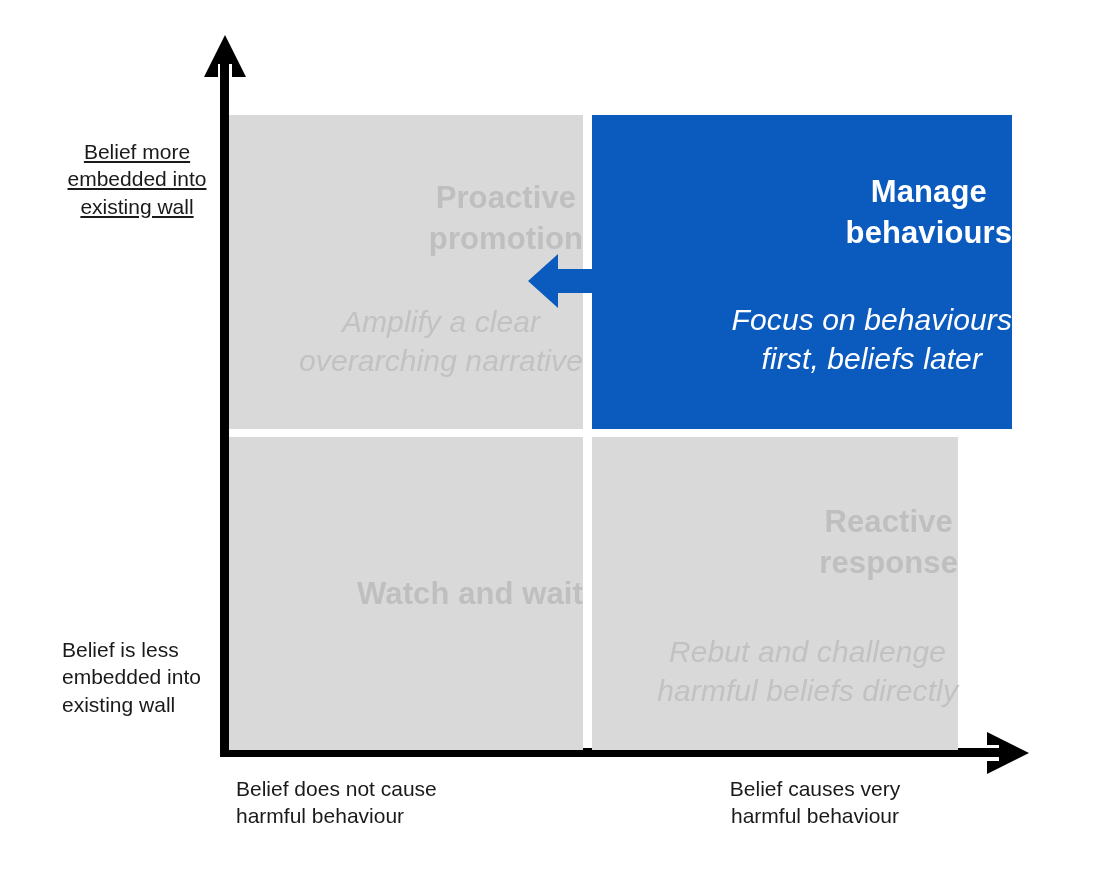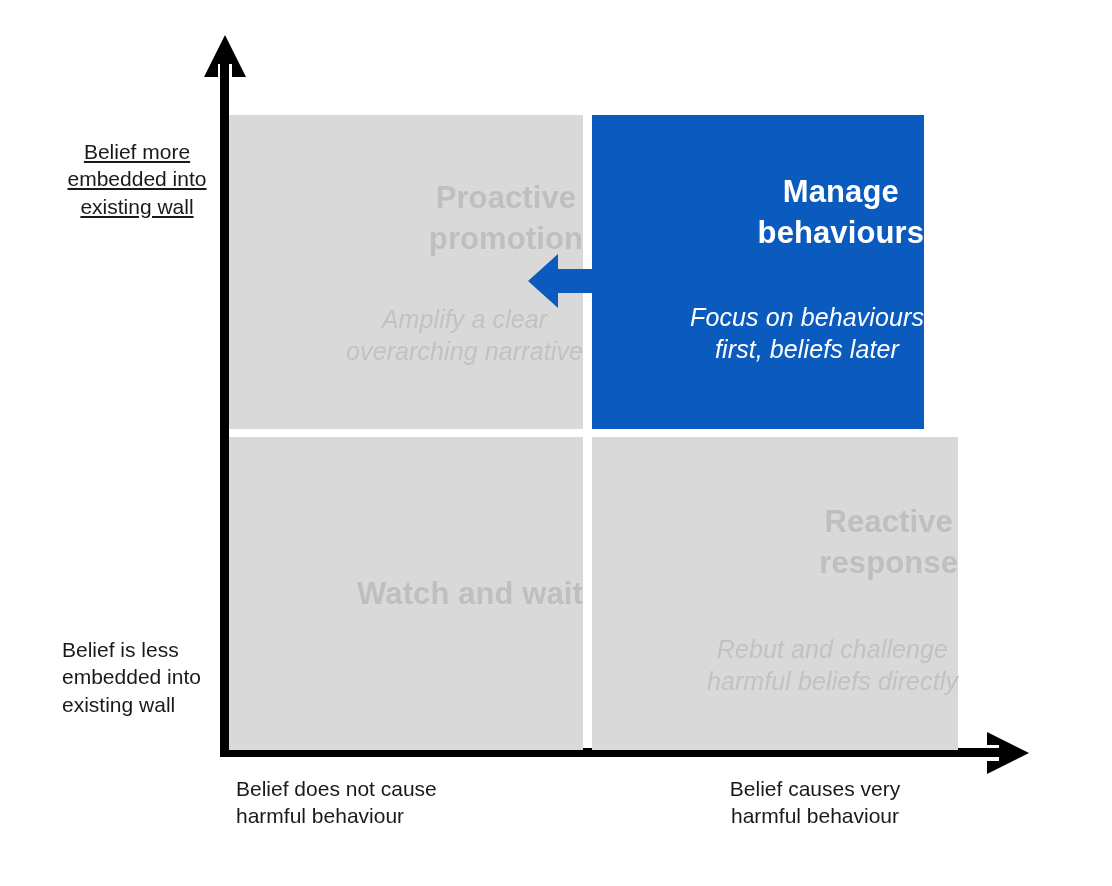--- a/index.html
+++ b/index.html
@@ -58,34 +58,34 @@
   
   .quadrant {
     position: absolute;
     box-sizing: border-box;
     display: flex;
     flex-direction: column;
     align-items: flex-end;
     justify-content: flex-start;
   }
   #quad-top-left    { left: 229px; top: 115px; width: 354px; height: 314px; }
-  #quad-top-right   { left: 592px; top: 115px; width: 332px; height: 314px; }
+  #quad-top-right   { left: 592px; top: 115px; width: 420px; height: 314px; }
   #quad-bottom-left { left: 229px; top: 437px; width: 354px; height: 313px; }
   #quad-bottom-right{ left: 592px; top: 437px; width: 366px; height: 313px; }
 
   .quad-title {
     font-size: 31px;
     font-weight: bold;
     line-height: 1.33;
     text-align: center;
     white-space: pre-line;
     letter-spacing: 0.1px;
   }
   .quad-sub {
-    font-size: 25px;
+    font-size: 30px;
     font-style: italic;
     line-height: 1.28;
     text-align: center;
     white-space: pre-line;
     letter-spacing: 0.1px;
   }
 
   
   .tile-grey { background: #d9d9d9; }
   .tile-grey .quad-title { color: #bfbfbf; }

